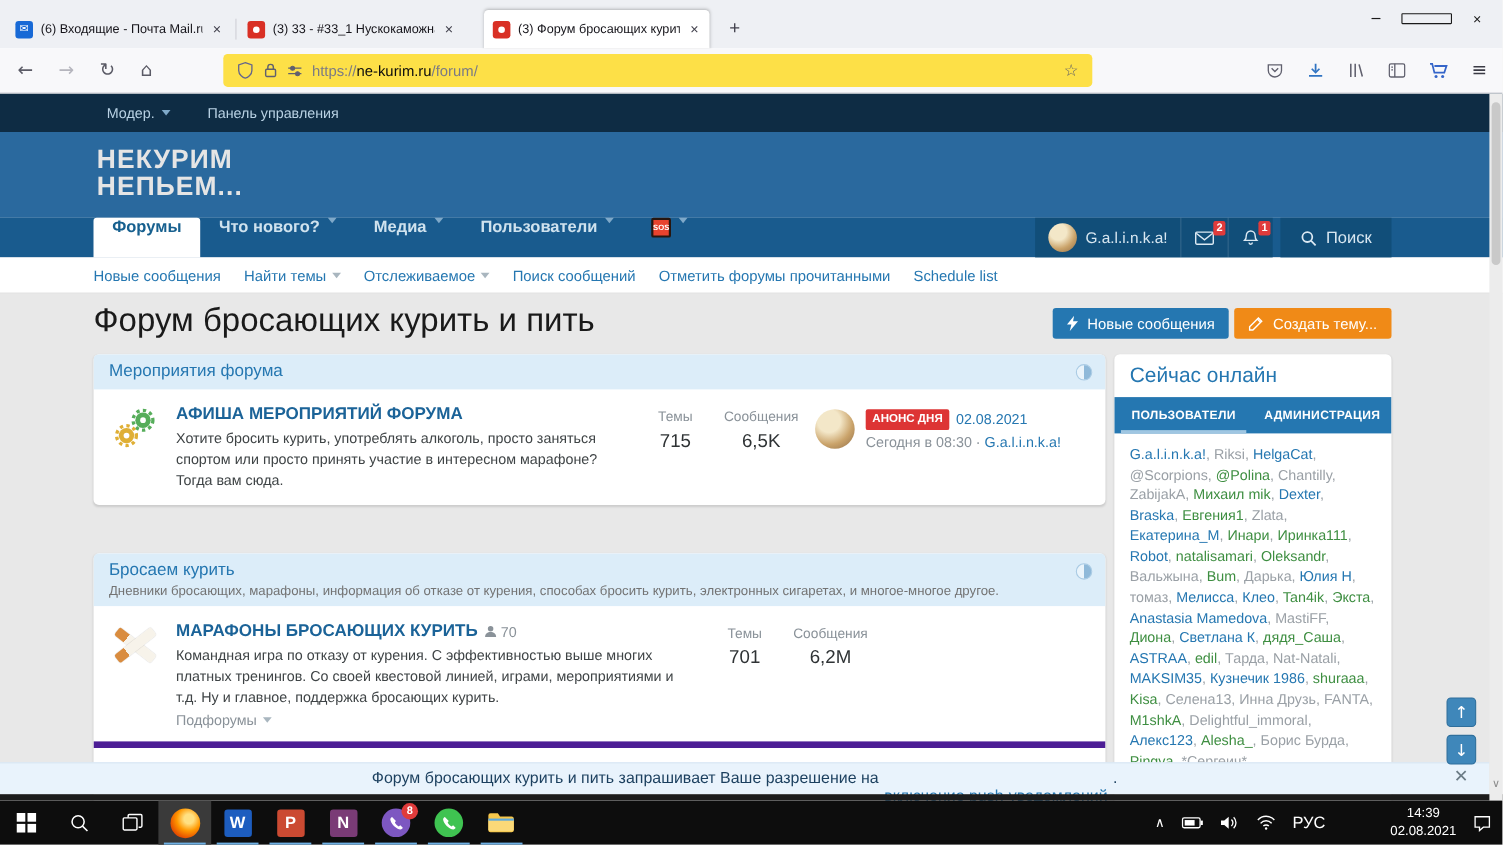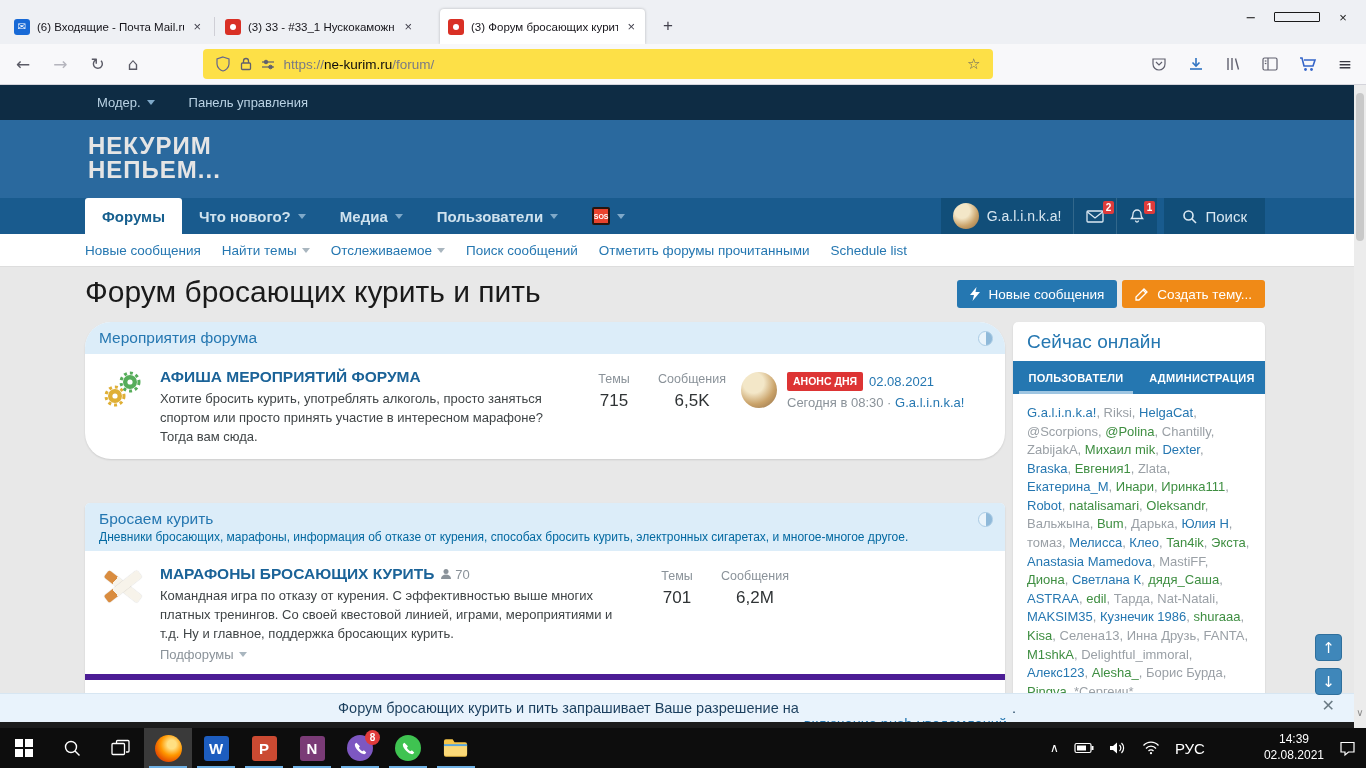--- a/index.html
+++ b/index.html
@@ -37,21 +37,21 @@
   
   .site { position:absolute; top:85px; left:0; width:1366px; height:643px; background:#e8e8e8; overflow:hidden; }
 
   .modbar { height:35px; background:#0e2c44; display:flex; align-items:center; gap:34px; padding-left:97px; font-size:13px; color:#b9d2e4; }
   .modbar .item { display:flex; align-items:center; gap:6px; }
 
   .siteheader { height:78px; background:#2a699e; padding:14px 0 0 88px; }
   .logo { color:#e5e5e5; font-weight:800; font-size:24px; line-height:1.02; letter-spacing:1px; }
 
   .navbar { height:36px; background:#195b8e; display:flex; align-items:stretch; padding-left:85px; }
-  .navtab { display:flex; align-items:center; gap:7px; padding:0 17px; color:#cfe2ee; font-size:15px; font-weight:bold; }
+  .navtab { display:flex; align-items:flex-start; gap:7px; padding:0 17px; color:#cfe2ee; font-size:15px; font-weight:bold; }
   .navtab.active { background:#fff; color:#17608f; border-radius:3px 3px 0 0; }
   .caret { width:0; height:0; border-left:4px solid transparent; border-right:4px solid transparent; border-top:5px solid #7fa9c9; display:inline-block; }
   .sosbox { width:18px; height:18px; background:#e8432e; border:2px solid #27160f; border-radius:2px; color:#fff; font-size:7px; font-weight:bold; display:flex; align-items:center; justify-content:center; }
   .nav-right { margin-left:auto; margin-right:101px; display:flex; }
   .ugroup { display:flex; align-items:stretch; background:#114e79; }
   .ucell { display:flex; align-items:center; gap:8px; padding:0 12px; position:relative; }
   .ucell + .ucell { border-left:1px solid rgba(255,255,255,.14); }
   .nav-user-name { color:#d8e7f1; font-size:14px; }
   .avatar { border-radius:50%; background:radial-gradient(circle at 35% 30%, #f3e7c8 0 30%, #caa36a 62%, #8d6a45); }
   .avatar.sm { width:26px; height:26px; }
@@ -65,21 +65,21 @@
   .pagebg { position:absolute; top:182px; left:0; right:12px; bottom:0; }
   .pagetitle { position:absolute; left:85px; top:8px; font-size:30px; color:#1a1a1a; font-weight:400; }
   .actionbtns { position:absolute; top:13px; right:89px; display:flex; gap:5px; }
   .btn { height:28px; display:flex; align-items:center; gap:8px; padding:0 13px; border-radius:3px; color:#fff; font-size:13.5px; }
   .btn.blue { background:#2577b1; }
   .btn.orange { background:#f08a17; }
 
   .card { position:absolute; background:#fff; border-radius:5px; box-shadow:0 1px 2px rgba(0,0,0,.12); overflow:hidden; }
   .cardhead { background:#dcedf9; padding:7px 14px; position:relative; }
   .cardhead .ctitle { color:#2577b1; font-size:15.5px; }
-  .cardhead .csub { color:#0369a1; font-size:12px; margin-top:2px; }
+  .cardhead .csub { color:#737373; font-size:12px; margin-top:2px; }
   .toggle { position:absolute; right:12px; top:9px; width:15px; height:15px; border-radius:50%; border:1px solid #aacbe4; background:linear-gradient(90deg,#eaf4fb 50%,#8fb9d9 50%); }
 
   .frow { display:flex; gap:13px; padding:14px 16px 12px 16px; }
   .frow + .frow { border-top:6px solid #4c1d95; }
   .ficon { flex:0 0 46px; position:relative; height:44px; }
   .fmain { flex:1 1 auto; max-width:468px; }
   .ftitle { color:#1b6398; font-size:15.5px; font-weight:bold; display:flex; align-items:center; gap:6px; }
   .fmembers { color:#8a9299; font-size:13px; font-weight:normal; display:flex; align-items:center; gap:3px; }
   .fdesc { color:#3f4446; font-size:13px; line-height:1.45; margin-top:4px; }
   .fsub { color:#8a9299; font-size:13px; margin-top:3px; display:flex; align-items:center; gap:5px; }
@@ -333,21 +333,21 @@
       </span>
       <span class="btn orange">
         <svg width="14" height="14" viewBox="0 0 14 14" fill="none" stroke="#fff" stroke-width="1.3">
             <path d="M1 13v-3L9 2l3 3-8 8H1z"></path>
             <path d="M8 3l3 3"></path>
           </svg>
         <span>Создать тему...</span>
       </span>
     </div>
 
-    <div class="card" style="left:85px; top:55px; width:920px;border-radius:26px;">
+    <div class="card" style="left:85px; top:55px; width:920px;">
       <div class="cardhead">
         <div class="ctitle">Мероприятия форума</div>
         <span class="toggle"></span>
       </div>
       <div class="frow">
         <div class="ficon">
           <svg width="46" height="44" viewBox="0 0 46 44">
             <circle cx="29" cy="14" r="9" fill="none" stroke="#56ad5a" stroke-width="3" stroke-dasharray="3 3"></circle>
             <circle cx="29" cy="14" r="7" fill="#56ad5a"></circle>
               <circle cx="29" cy="14" r="2.6" fill="#fff"></circle>

